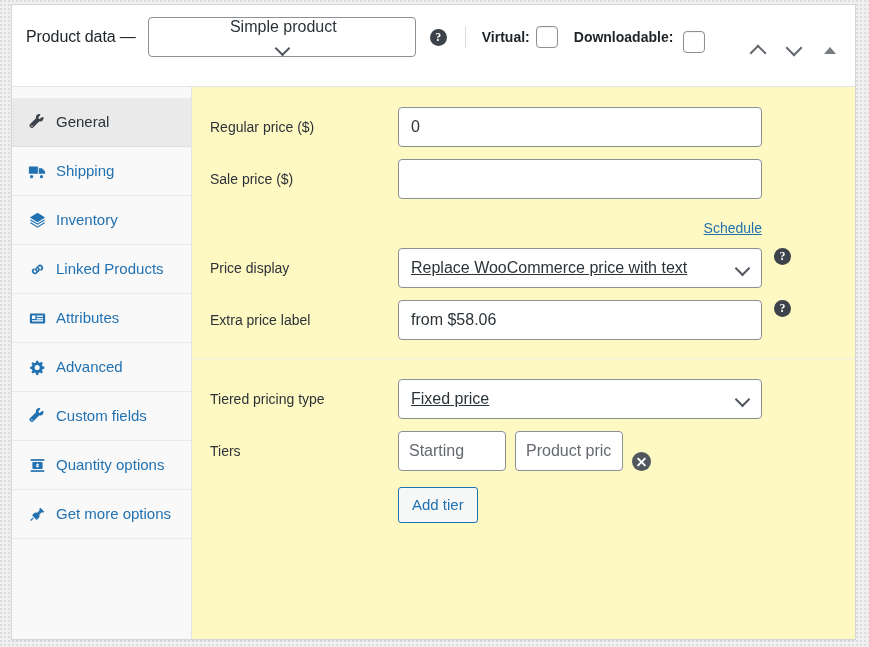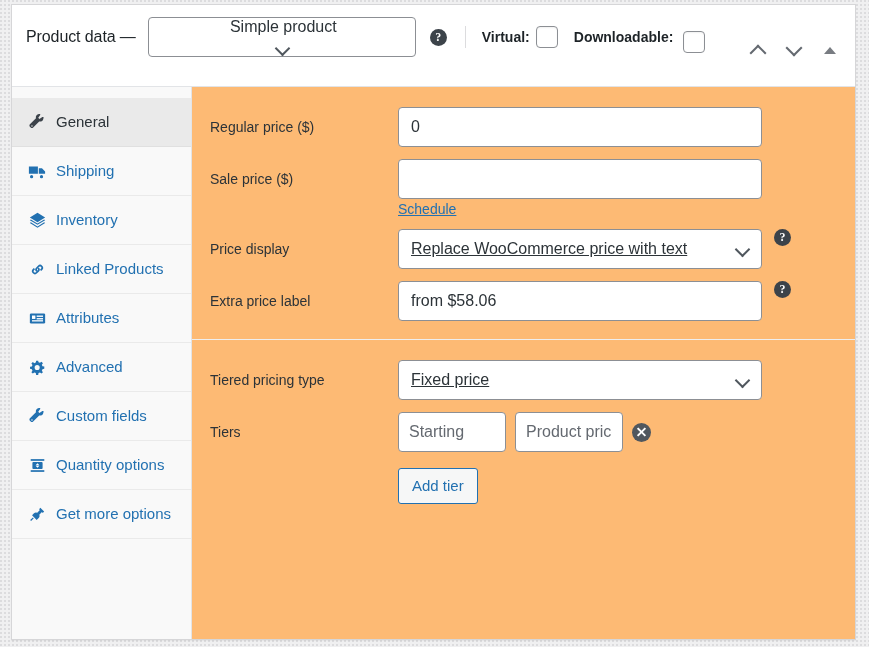--- a/index.html
+++ b/index.html
@@ -211,21 +211,21 @@
     margin-right: 8px;
     display: inline-flex;
     align-items: center;
     justify-content: center;
   }
   .tab-ico svg { display: block; }
   .tab-label { flex: 1 1 auto; }
 
   .content {
     flex: 1 1 auto;
-    background: #fdba74;
+    background: #fef9c3;
     padding: 0;
     overflow: hidden;
   }
   .field-group {
     padding: 14px 0 12px 0;
   }
   .field-group + .field-group {
     border-top: 1px solid #eee;
   }
   .field-row {
@@ -265,29 +265,30 @@
   .txt::placeholder { color: #646970; opacity: 1; }
   .txt.sel-like {
     display: flex;
     align-items: center;
     padding-right: 10px;
   }
   .txt.sel-like .sel-text { flex: 1; white-space: nowrap; overflow: hidden; text-decoration: underline; }
 
   .under-link {
     display: block;
-    margin-top: 2px;
+    margin-top: 21px;
     font-size: 14px;
     color: #2271b1;
     text-decoration: underline;
     cursor: pointer;
+    text-align: right;
   }
   .stack { display: flex; flex-direction: column; }
 
-  .tier-row { display: flex; align-items: center; gap: 9px; }
+  .tier-row { display: flex; align-items: flex-end; gap: 9px; }
   .tier-in {
     box-sizing: border-box;
     width: 108px;
     height: 40px;
     border: 1px solid #8c8f94;
     border-radius: 4px;
     padding: 0 10px;
     font-size: 16px;
     font-family: "Liberation Sans", sans-serif;
     color: #2c3338;

